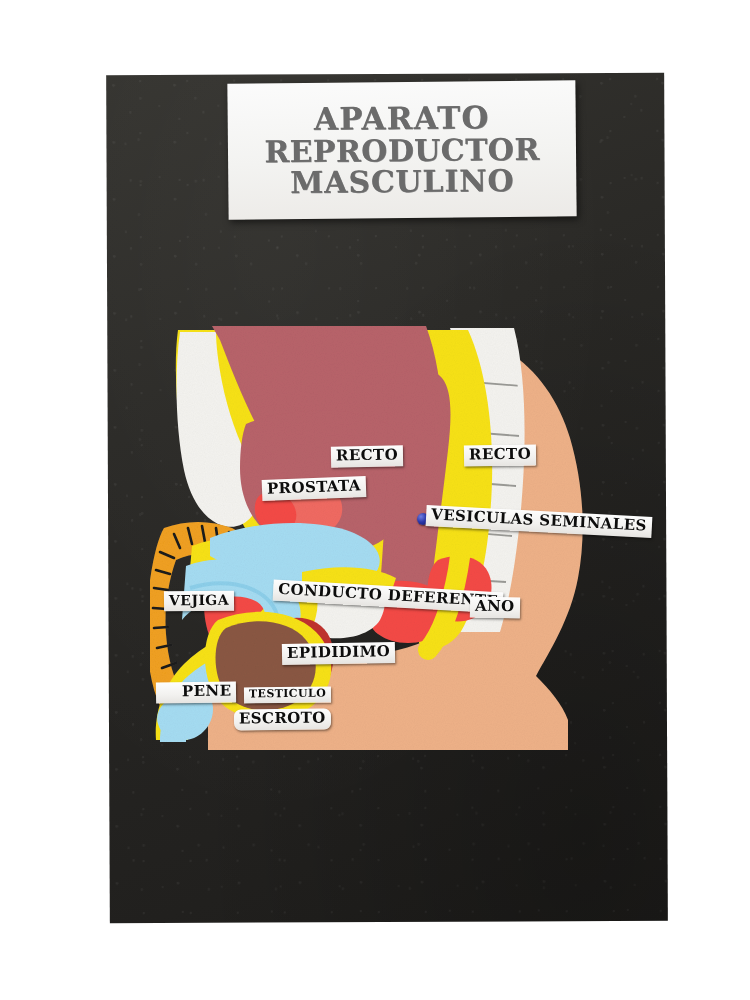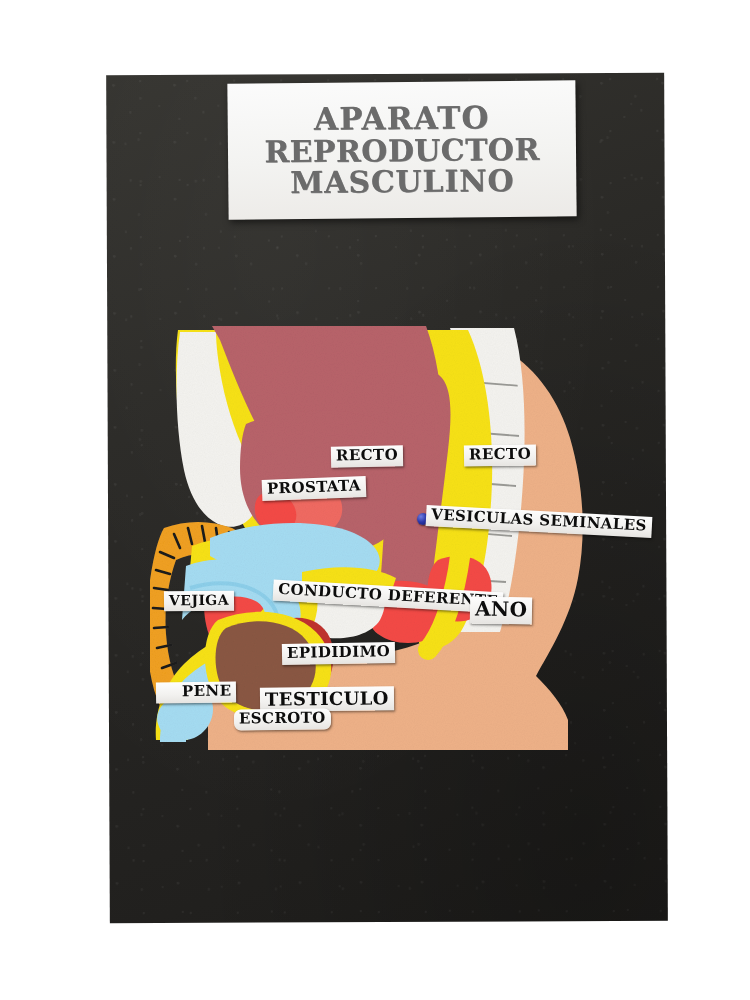--- a/index.html
+++ b/index.html
@@ -263,20 +263,20 @@
   </div>
 
   <div id="labels">
       <div class="lbl" style="left: 331px; top: 446px; font-size: 15px; transform: rotate(-1deg);">RECTO</div>
       <div class="lbl" style="left: 464px; top: 445px; font-size: 15px; transform: rotate(-0.8deg);">RECTO</div>
       <div class="lbl" style="left: 262px; top: 478px; font-size: 15px; transform: rotate(-2.2deg);">PROSTATA</div>
       <div class="pin" style="left: 417px; top: 513px;"></div>
       <div class="lbl" style="left: 426px; top: 511px; font-size: 15px; transform: rotate(3deg);">VESICULAS SEMINALES</div>
       <div class="lbl" style="left: 164px; top: 591px; font-size: 14px; transform: rotate(-0.6deg);">VEJIGA</div>
       <div class="lbl" style="left: 273px; top: 586px; font-size: 15px; transform: rotate(3.2deg);">CONDUCTO DEFERENTE</div>
-      <div class="lbl" style="left: 470px; top: 597px; font-size: 20px; transform: rotate(1deg);">ANO</div>
+      <div class="lbl" style="left: 470px; top: 597px; font-size: 15px; transform: rotate(1deg);">ANO</div>
       <div class="lbl" style="left: 282px; top: 643px; font-size: 15px; transform: rotate(-1deg);">EPIDIDIMO</div>
       <div class="lbl" style="left: 156px; top: 682px; font-size: 15px; transform: rotate(-0.8deg); padding-left: 26px;">PENE</div>
-      <div class="lbl" style="left: 260px; top: 687px; font-size: 18px; transform: rotate(-0.6deg);">TESTICULO</div>
+      <div class="lbl" style="left: 244px; top: 687px; font-size: 11px; transform: rotate(-0.6deg);">TESTICULO</div>
       <div class="lbl" style="left: 234px; top: 709px; font-size: 15px; transform: rotate(-0.6deg); border-radius: 7px;">ESCROTO</div>
     </div>
 
 </div>
 
 </body></html>

